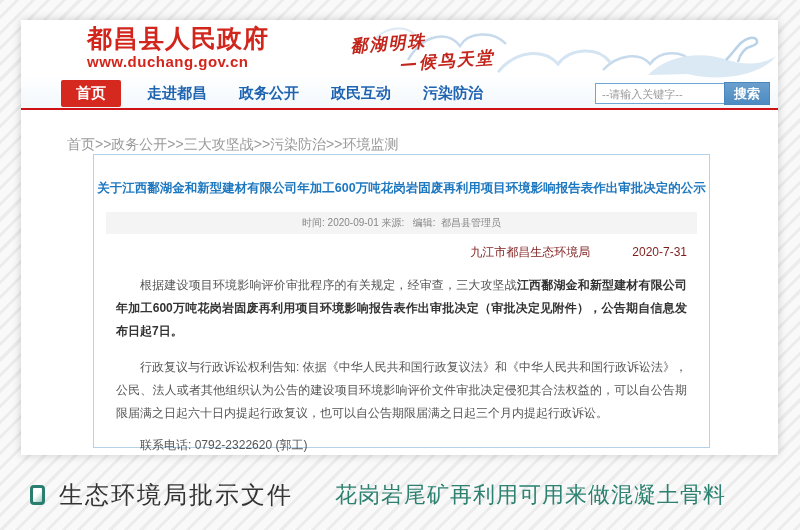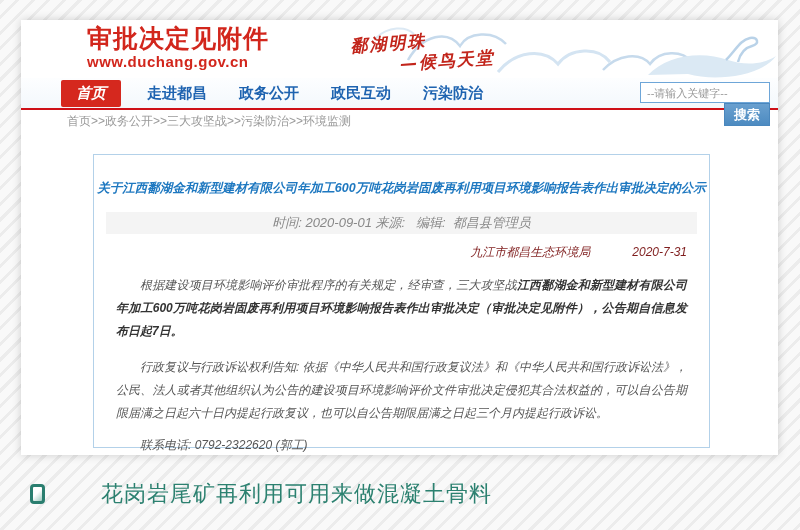--- a/index.html
+++ b/index.html
@@ -27,40 +27,40 @@
             font-family:"DejaVu Serif","Liberation Serif",serif;
             font-style:italic; font-weight:bold; transform:rotate(-4deg); }
   .slogan .l1 { display:block; font-size:17px; letter-spacing:2px; }
   .slogan .l2 { display:block; font-size:17px; margin:-2px 0 0 48px; letter-spacing:2px; }
 
   
   .navbar { position:relative; height:30px; display:flex; align-items:center;
             padding-left:40px; background:linear-gradient(#fdfeff,#f3f8fc); }
   .nav-item { font-size:15px; font-weight:bold; color:#1e63b0; margin-right:32px;
               cursor:pointer; white-space:nowrap; }
-  .nav-item.active { background:#d5281e; color:#fff; padding:4px 15px; border-radius:2px; margin-right:26px;font-style:italic; }
-  .searchbox { position:absolute; right:8px; top:4px; display:flex; align-items:flex-end;flex-direction:column; }
+  .nav-item.active { background:#d5281e; color:#fff; padding:4px 15px; border-radius:2px; margin-right:26px; }
+  .searchbox { position:absolute; right:8px; top:4px; display:flex; align-items:center; }
   .search-input { width:130px; height:21px; border:1px solid #6ea6d8; font-size:11px;
                   padding:0 6px; color:#555; outline:none; }
   .search-input::placeholder { color:#9a9a9a; }
   .search-btn { height:23px; padding:0 9px; border:1px solid #4a87bd; margin-left:-1px;
                 background:linear-gradient(#6aa0cf,#4d8bc1); color:#fff; font-size:13px;
                 font-weight:bold; cursor:pointer; }
   .redline { height:2px; background:#ce1017; }
 
   
-  .breadcrumb { padding:3px 0 0 46px; font-size:12px; color:#999; cursor:pointer; }
+  .breadcrumb { padding:26px 0 0 46px; font-size:14px; color:#999; cursor:pointer; }
 
   
   .docbox { position:absolute; left:72px; top:134px; width:617px; height:294px;
-            border:1px solid #b3d1e9; background:#fff;font-style:italic; }
+            border:1px solid #b3d1e9; background:#fff; }
   .doc-title { margin-top:25px; text-align:center; white-space:nowrap;
                font-size:12.5px; font-weight:bold; color:#1e78c0; }
   .meta-bar { margin:15px 12px 0; height:22px; line-height:22px; background:#f4f4f4;
-              text-align:center; font-size:13px; color:#888; white-space:pre; }
+              text-align:center; font-size:10px; color:#888; white-space:pre; }
   .doc-body { padding:0 22px; font-size:12px; color:#555; }
   .issuer-line { margin-top:10px; text-align:right; color:#7f1d1d; }
   .issuer-line .date { margin-left:42px; }
   .para { margin-top:13px; text-indent:2em; line-height:1.92; text-align:justify; }
   .para b { color:#333; }
   .contact { margin-top:12px; text-indent:2em; }
 
   
   .caption { position:absolute; left:30px; top:479px; display:flex; align-items:center; }
   .doc-icon { width:15px; height:20px; border:3px solid #2a7e6f; border-radius:4px;
@@ -78,21 +78,21 @@
     <div class="masthead">
       <svg class="crane-art" viewBox="0 0 430 58" fill="none">
         <path d="M60,40 C75,14 100,10 112,26 C120,12 145,10 158,24" stroke="#c6daec" stroke-width="2.5"></path>
         <path d="M150,52 C168,30 196,28 210,44 C222,28 250,26 262,42" stroke="#d4e4f2" stroke-width="3"></path>
         <path d="M255,50 C270,34 292,32 302,44 C312,30 334,30 344,42" stroke="#c6daec" stroke-width="2.5"></path>
         <path d="M300,55 C318,36 352,30 380,40 C398,46 416,44 428,36 C414,56 368,62 340,54 Z" fill="#dbe9f4"></path>
         <path d="M378,40 C388,30 392,20 402,18 C410,17 412,24 404,26 C396,28 392,34 390,42" stroke="#b9d2e8" stroke-width="2.5"></path>
         <path d="M28,18 C40,6 58,6 66,14" stroke="#dce9f4" stroke-width="2"></path>
       </svg>
       <div class="logo-block">
-        <div class="site-name">审批决定见附件</div>
+        <div class="site-name">都昌县人民政府</div>
         <div class="site-url">www.duchang.gov.cn</div>
       </div>
       <div class="slogan">
         <span class="l1">鄱湖明珠</span>
         <span class="l2">—候鸟天堂</span>
       </div>
     </div>
 
     <div class="navbar">
       <a class="nav-item active">首页</a>
@@ -121,16 +121,17 @@
         </p>
         <p class="para">行政复议与行政诉讼权利告知: 依据《中华人民共和国行政复议法》和《中华人民共和国行政诉讼法》，公民、法人或者其他组织认为公告的建设项目环境影响评价文件审批决定侵犯其合法权益的，可以自公告期限届满之日起六十日内提起行政复议，也可以自公告期限届满之日起三个月内提起行政诉讼。</p>
         <p class="contact">联系电话: 0792-2322620 (郭工)</p>
       </div>
     </div>
 
   </div>
 
   <div class="caption">
     <span class="doc-icon"></span>
+    <span class="caption-left">生态环境局批示文件</span>
     <span class="caption-right">花岗岩尾矿再利用可用来做混凝土骨料</span>
   </div>
 
 </div>
 
 </body></html>

